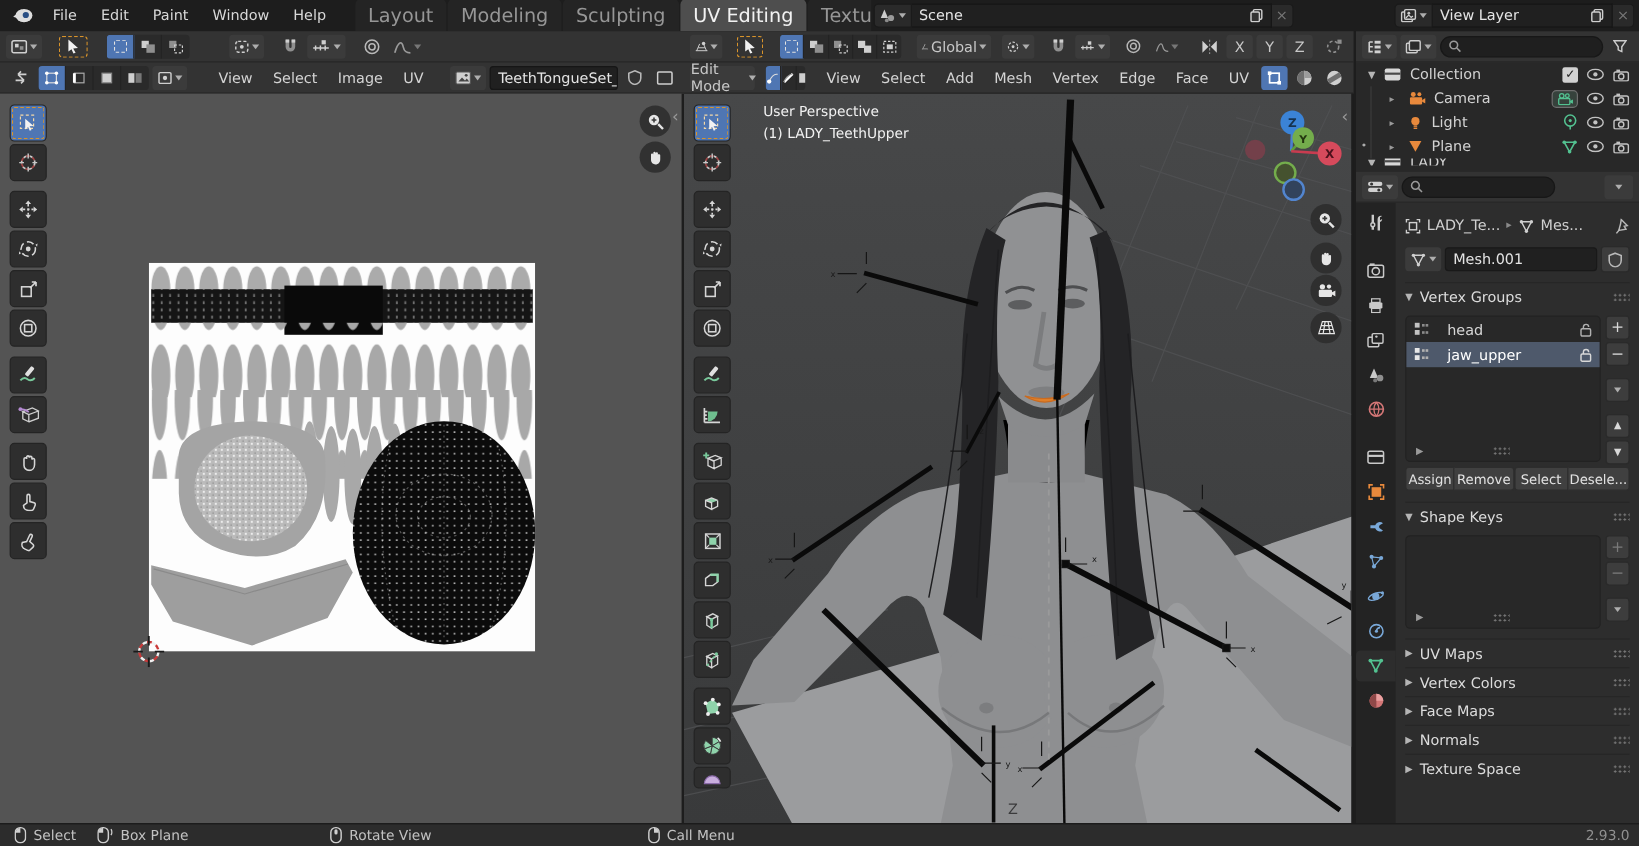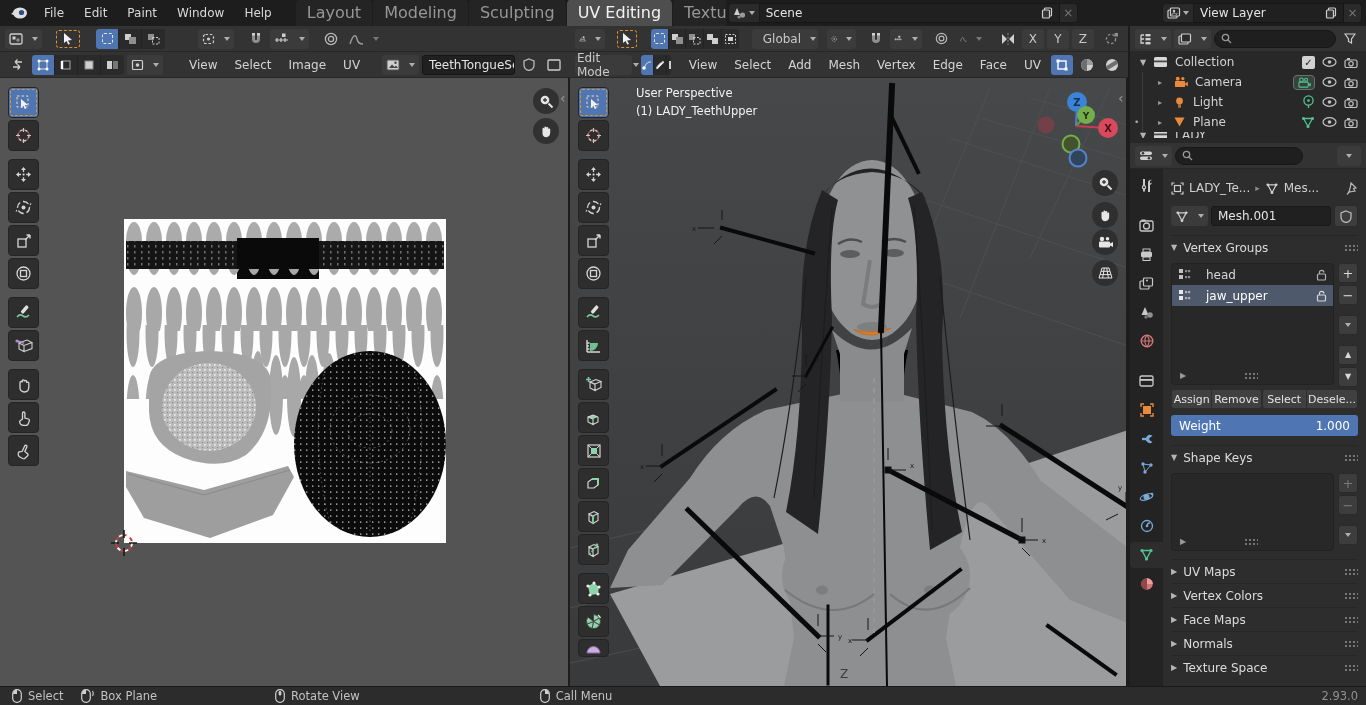--- a/index.html
+++ b/index.html
@@ -13,21 +13,21 @@
   .ws-tab{background:#242424;color:#969696;padding:4px 11px 4px;border-radius:5px 5px 0 0;margin-right:1px;white-space:nowrap;font-size:16px}
   .ws-tab.active{background:#4e4e4e;color:#f2f2f2}
   .idblock{display:flex;align-items:center;height:20px;margin-left:8px}
   .idbtn{background:#2a2a2a;border:1px solid #1a1a1a;border-radius:4px 0 0 4px;height:20px;display:flex;align-items:center;padding:0 4px;gap:2px}
   .idfield{background:#202020;border:1px solid #161616;border-left:none;height:20px;display:flex;align-items:center;padding:0 6px;color:#e4e4e4}
   .idx{background:#2a2a2a;border:1px solid #1a1a1a;border-left:none;border-radius:0 4px 4px 0;height:20px;width:18px;display:flex;align-items:center;justify-content:center;color:#777}
   .caret{width:0;height:0;border-left:3.5px solid transparent;border-right:3.5px solid transparent;border-top:4.5px solid #aeaeae;display:inline-block}
   
   .ehdr{background:#333333;border-bottom:1px solid #272727;display:flex;align-items:center;padding:0 5px;gap:3px;height:26px}
   .hmenu{padding:0 7px;color:#d4d4d4;white-space:nowrap}
-  .hbtn{height:20px;min-width:22px;display:flex;align-items:center;justify-content:center;gap:9px;background:#3b3b3b;border-radius:3px;padding:0 4px}
+  .hbtn{height:20px;min-width:22px;display:flex;align-items:center;justify-content:center;gap:2px;background:#3b3b3b;border-radius:3px;padding:0 4px}
   .hbtn.flat{background:transparent}
   .tgrp{display:flex;background:#2a2a2a;border-radius:3px;overflow:hidden}
   .tgl{width:23px;height:20px;display:flex;align-items:center;justify-content:center;border-right:1px solid #232323}
   .tgl:last-child{border-right:none}
   .tgl.on{background:#4f76b3}
   .toolactive{background:#4f76b3;outline:1.5px dashed #d9942b;outline-offset:-2px;border-radius:4px}
   .dsq{width:11px;height:11px;border:1.2px dashed #e2e2e2;border-radius:2px}
   
   #uv-canvas{left:0;top:78px;width:570px;height:608px;background:#545454;overflow:hidden;border-right:2px solid #1d1d1d}
   #v3-canvas{left:570px;top:78px;width:558px;height:608px;overflow:hidden;border-right:2px solid #1d1d1d}
@@ -1170,24 +1170,20 @@
         <span class="mini" style="font-size:8px">▼</span>
       </div>
     </div>
     <div style="display:flex;margin-top:2px">
       <span class="pbtn" style="width:42px;border-radius:3px 0 0 3px">Assign</span>
       <span class="pbtn" style="width:50px;border-radius:0 3px 3px 0;border-left:none">Remove</span>
       <span style="flex:1"></span>
       <span class="pbtn" style="width:46px;border-radius:3px 0 0 3px">Select</span>
       <span class="pbtn" style="width:52px;border-radius:0 3px 3px 0;border-left:none">Desele...</span>
     </div>
-    <div class="slider">
-      <span>Weight</span>
-      <span>1.000</span>
-    </div>
     <div class="panelhdr" style="margin-top:9px">
       <span style="font-size:8px;color:#b5b5b5">▼</span>
       <span>Shape Keys</span>
       <span class="dots"></span>
     </div>
     <div style="display:flex;gap:4px;margin-top:4px">
       <div class="listbox" style="flex:1;height:78px;position:relative">
         <span style="position:absolute;left:8px;bottom:4px;font-size:8px;color:#9a9a9a">▶</span>
         <span class="dots" style="position:absolute;left:45%;bottom:5px"></span>
       </div>

